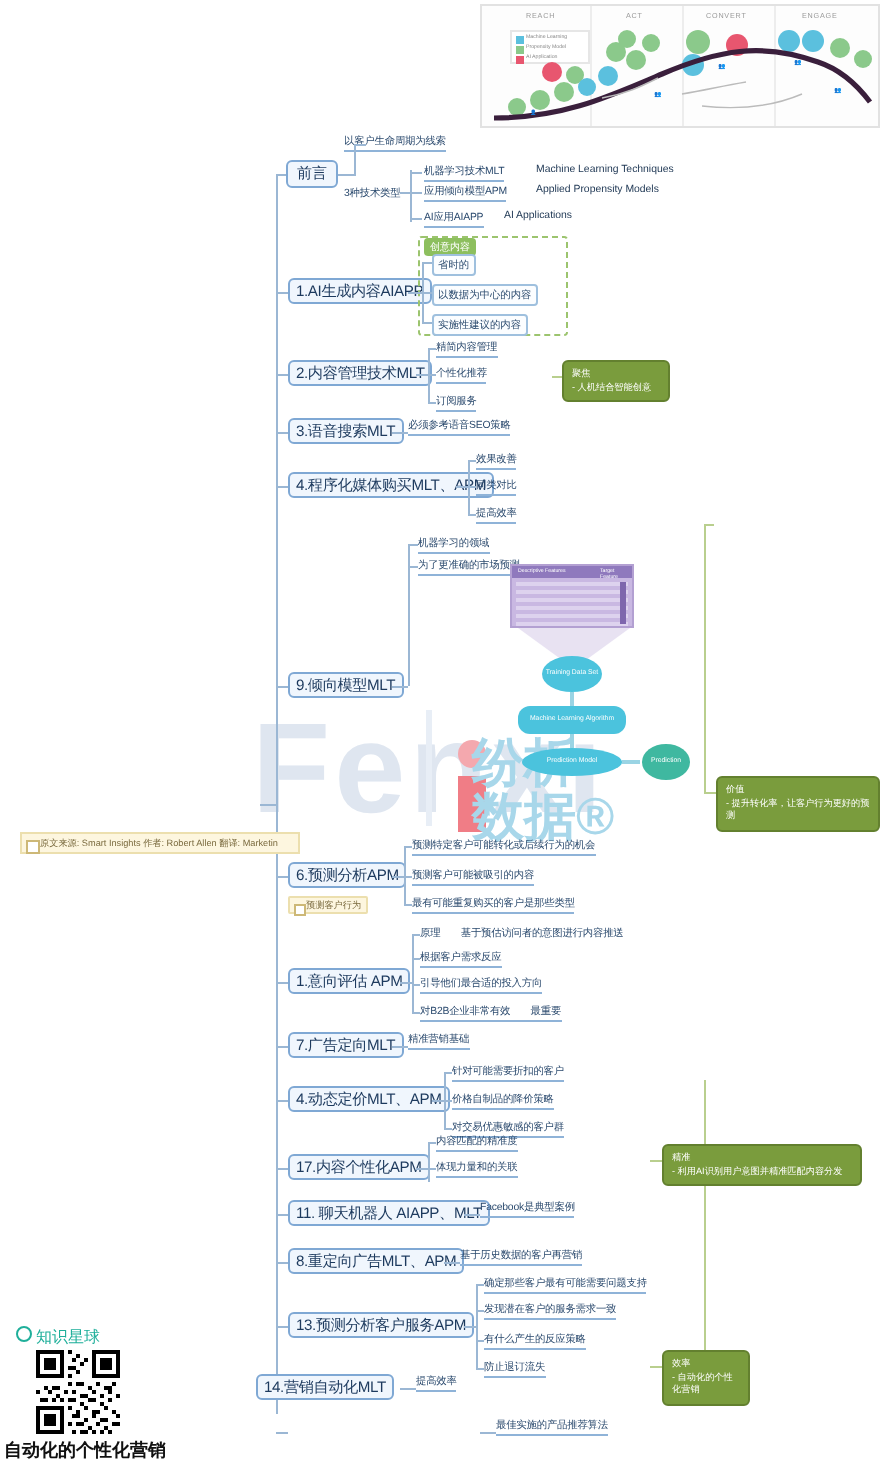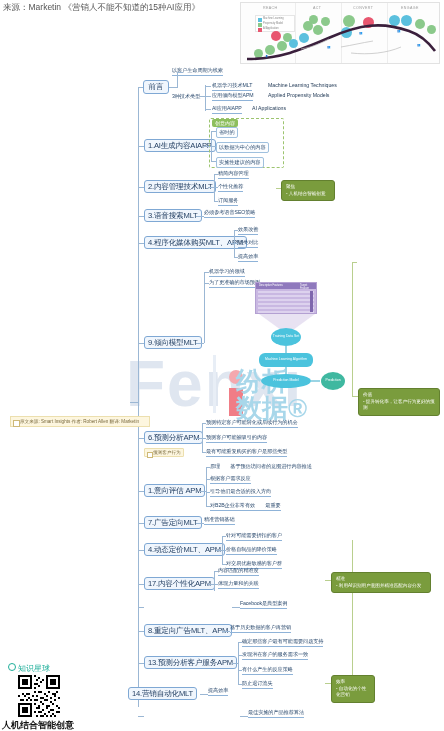--- a/index.html
+++ b/index.html
@@ -176,21 +176,20 @@
 
 <div id="canvas">
 
   <div class="wm-text">Fenxi</div>
   <div class="wm-bar"></div>
   <div class="wm-dot"></div>
   <div class="wm-stem"></div>
   <div class="wm-cn" style="white-space:pre-line">纷析
 数据®</div>
 
-  <div class="source-line">来源：Marketin 《营销人不能不知道的15种AI应用》</div>
 
   <div class="journey">
     <div class="jsep" style="left:54px"></div>
     <div class="jsep" style="left:100px"></div>
     <div class="jsep" style="left:146px"></div>
     <div class="jhdr" style="left:22px">REACH</div>
     <div class="jhdr" style="left:72px">ACT</div>
     <div class="jhdr" style="left:112px">CONVERT</div>
     <div class="jhdr" style="left:160px">ENGAGE</div>
     <div class="jleg">
@@ -424,20 +423,23 @@
   <div class="ln ln-h" style="left:214px;top:571px;width:4px"></div>
   <div class="sub ul" style="left:218px;top:567px">内容匹配的精准度</div>
   <div class="ln ln-h" style="left:214px;top:584px;width:4px"></div>
   <div class="sub ul" style="left:218px;top:580px">体现力量和的关联</div>
 
   <div class="ln ln-g" style="left:325px;top:580px;width:6px;height:1px"></div>
   <div class="callout" style="left:331px;top:572px;width:100px"><span>精准</span>
 <span>- 利用AI识别用户意图并精准匹配内容分发</span></div>
 
   <div class="ln ln-h" style="left:138px;top:607px;width:6px"></div>
+  <div class="mainb" style="left:144px;top:600px">
+    <span>11. 聊天机器人 AIAPP、MLT</span>
+  </div>
   <div class="ln ln-h" style="left:232px;top:607px;width:8px"></div>
   <div class="sub ul" style="left:240px;top:600px">Facebook是典型案例</div>
 
   <div class="ln ln-h" style="left:138px;top:631px;width:6px"></div>
   <div class="mainb" style="left:144px;top:624px">
     <span>8.重定向广告MLT、APM</span>
   </div>
   <div class="ln ln-h" style="left:222px;top:631px;width:8px"></div>
   <div class="sub ul" style="left:230px;top:624px">基于历史数据的客户再营销</div>
 
@@ -544,15 +546,15 @@
         <rect x="17" y="19" width="1" height="1"></rect>
           <rect x="19" y="18" width="2" height="1"></rect>
         <rect x="9" y="20" width="1" height="1"></rect>
           <rect x="11" y="20" width="2" height="1"></rect>
         <rect x="14" y="20" width="1" height="1"></rect>
           <rect x="16" y="20" width="1" height="1"></rect>
         <rect x="18" y="20" width="1" height="1"></rect>
       </g>
     </svg>
   </div>
-  <div class="footer-cn">人机结合智能创意</div>
+  <div class="footer-cn">自动化的个性化营销</div>
 
 </div>
 
 </body></html>

